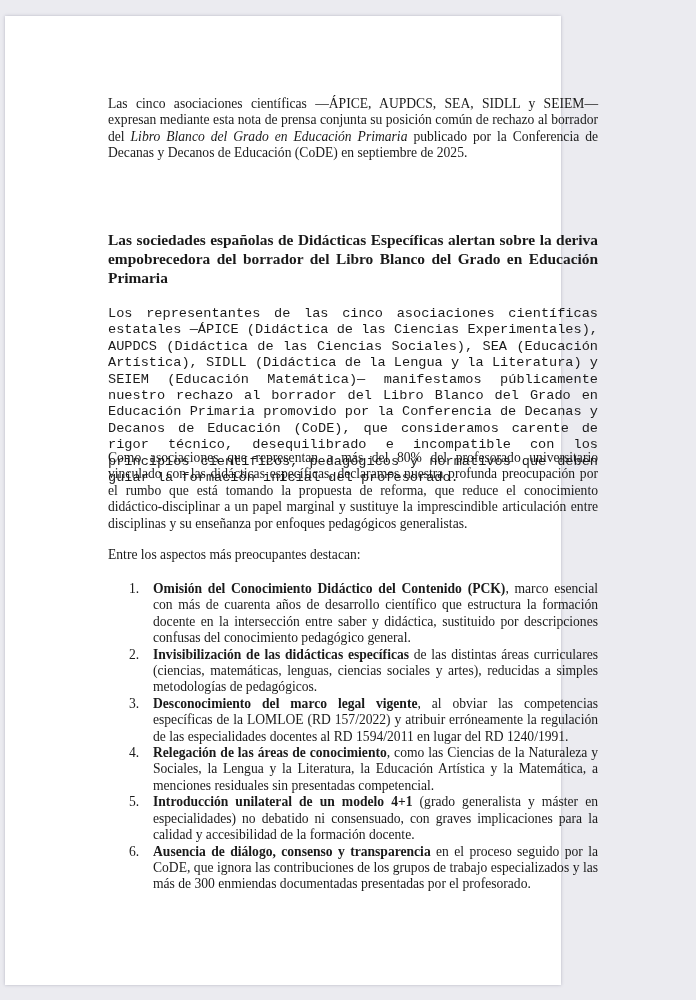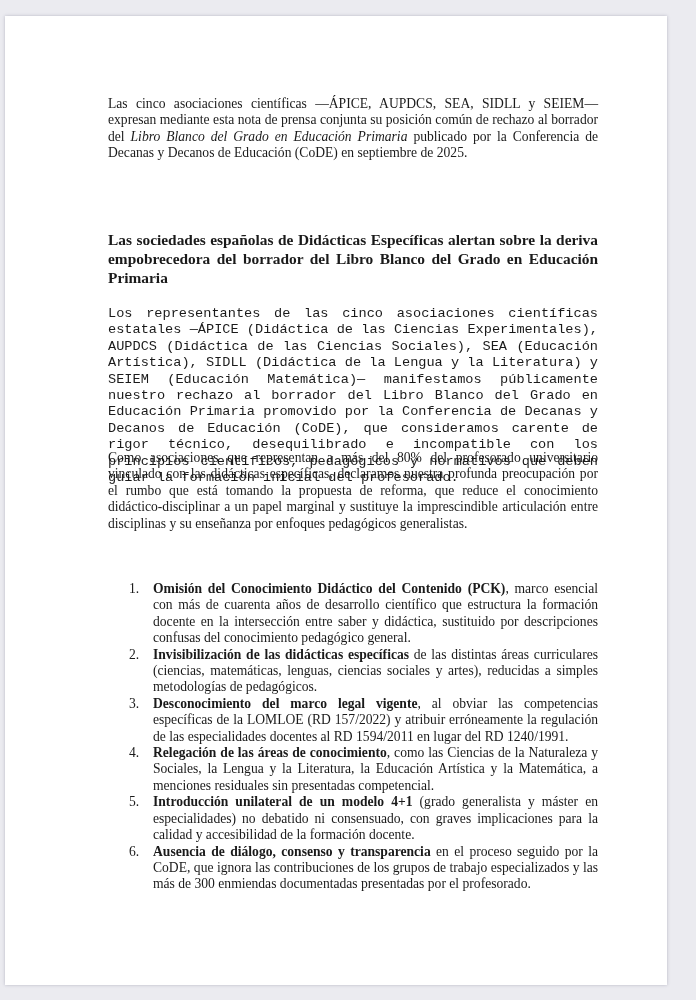--- a/index.html
+++ b/index.html
@@ -12,21 +12,21 @@
       background: #ebebf0;
       position: relative;
       overflow: hidden;
       font-family: "Liberation Serif", "DejaVu Serif", serif;
       color: #1a1a1a;
     }
     .page {
       position: absolute;
       left: 5px;
       top: 16px;
-      width: 662px;
+      width: 556px;
       height: 969px;
       background: #ffffff;
       box-shadow: 0 0 3px rgba(120,120,140,0.45);
     }
     p {
       margin: 0;
       font-size: 13.6px;
       line-height: 16.4px;
       text-align: justify;
     }
@@ -98,20 +98,21 @@
 <div class="page">
 
   <p class="intro"><span>Las cinco asociaciones científicas —ÁPICE, AUPDCS, SEA, SIDLL y SEIEM— expresan mediante esta nota de prensa conjunta su posición común de rechazo al borrador del </span><em>Libro Blanco del Grado en Educación Primaria</em><span> publicado por la Conferencia de Decanas y Decanos de Educación (CoDE) en septiembre de 2025.</span></p>
 
   <div class="headline">Las sociedades españolas de Didácticas Específicas alertan sobre la deriva empobrecedora del borrador del Libro Blanco del Grado en Educación Primaria</div>
 
   <p class="para1">Los representantes de las cinco asociaciones científicas estatales —ÁPICE (Didáctica de las Ciencias Experimentales), AUPDCS (Didáctica de las Ciencias Sociales), SEA (Educación Artística), SIDLL (Didáctica de la Lengua y la Literatura) y SEIEM (Educación Matemática)— manifestamos públicamente nuestro rechazo al borrador del Libro Blanco del Grado en Educación Primaria promovido por la Conferencia de Decanas y Decanos de Educación (CoDE), que consideramos carente de rigor técnico, desequilibrado e incompatible con los principios científicos, pedagógicos y normativos que deben guiar la formación inicial del profesorado.</p>
 
   <p class="para2">Como asociaciones que representan a más del 80% del profesorado universitario vinculado con las didácticas específicas, declaramos nuestra profunda preocupación por el rumbo que está tomando la propuesta de reforma, que reduce el conocimiento didáctico-disciplinar a un papel marginal y sustituye la imprescindible articulación entre disciplinas y su enseñanza por enfoques pedagógicos generalistas.</p>
 
+  <p class="lead">Entre los aspectos más preocupantes destacan:</p>
 
   <ol>
     <li><span class="num">1.</span><b>Omisión del Conocimiento Didáctico del Contenido (PCK)</b><span>, marco esencial con más de cuarenta años de desarrollo científico que estructura la formación docente en la intersección entre saber y didáctica, sustituido por descripciones confusas del conocimiento pedagógico general.</span></li>
     <li><span class="num">2.</span><b>Invisibilización de las didácticas específicas</b><span> de las distintas áreas curriculares (ciencias, matemáticas, lenguas, ciencias sociales y artes), reducidas a simples metodologías de pedagógicos.</span></li>
     <li><span class="num">3.</span><b>Desconocimiento del marco legal vigente</b><span>, al obviar las competencias específicas de la LOMLOE (RD 157/2022) y atribuir erróneamente la regulación de las especialidades docentes al RD 1594/2011 en lugar del RD 1240/1991.</span></li>
     <li><span class="num">4.</span><b>Relegación de las áreas de conocimiento</b><span>, como las Ciencias de la Naturaleza y Sociales, la Lengua y la Literatura, la Educación Artística y la Matemática, a menciones residuales sin presentadas competencial.</span></li>
     <li><span class="num">5.</span><b>Introducción unilateral de un modelo 4+1</b><span> (grado generalista y máster en especialidades) no debatido ni consensuado, con graves implicaciones para la calidad y accesibilidad de la formación docente.</span></li>
     <li><span class="num">6.</span><b>Ausencia de diálogo, consenso y transparencia</b><span> en el proceso seguido por la CoDE, que ignora las contribuciones de los grupos de trabajo especializados y las más de 300 enmiendas documentadas presentadas por el profesorado.</span></li>
   </ol>
 

